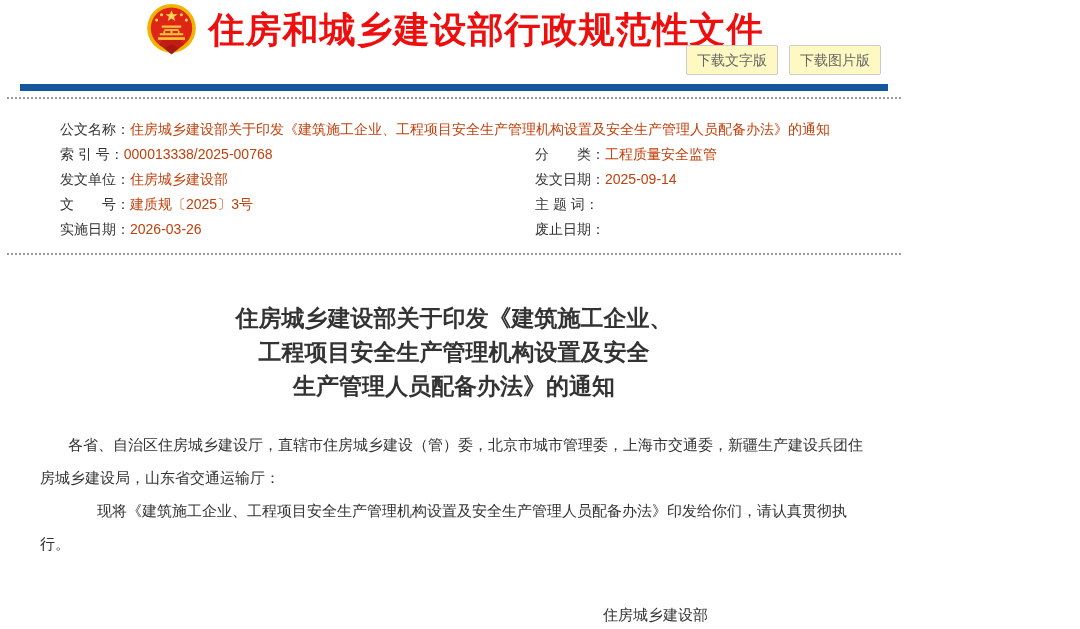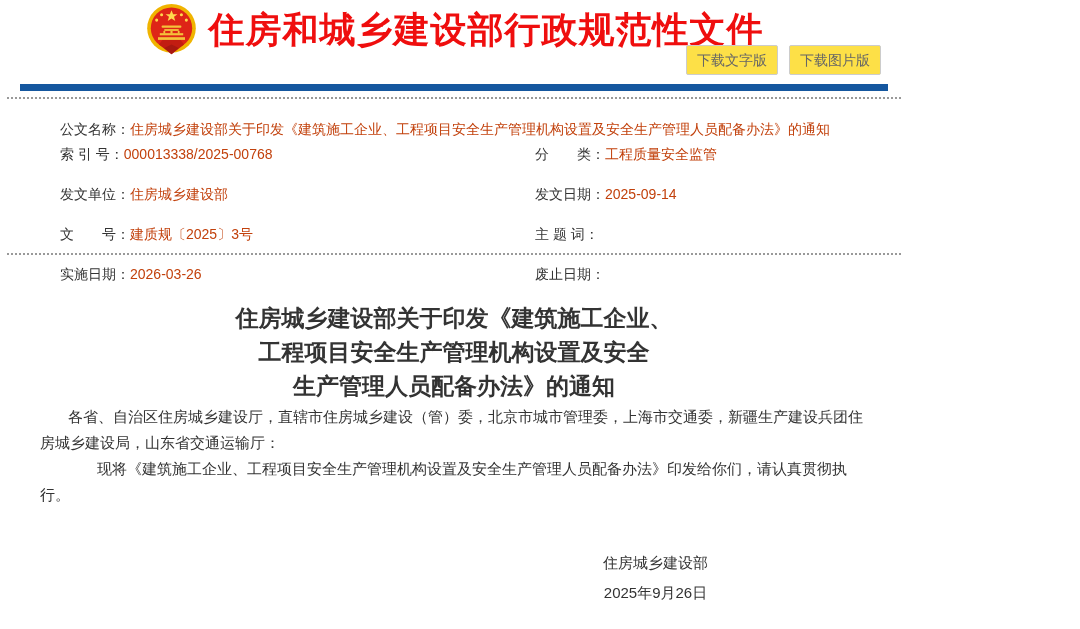--- a/index.html
+++ b/index.html
@@ -42,21 +42,21 @@
     display: flex;
     gap: 11px;
   }
   .dl-btn {
     display: inline-block;
     height: 30px;
     line-height: 28px;
     padding: 0 10px;
     font-size: 14px;
     color: #666;
-    background: #fde047;
+    background: #fef9c3;
     border: 1px solid #ccc;
     border-radius: 2px;
     font-family: "Liberation Sans", "DejaVu Sans", sans-serif;
     cursor: pointer;
     text-align: center;
   }
 
   .blue-bar {
     position: absolute;
     top: 84px;
@@ -76,21 +76,20 @@
     left: 60px;
     right: 20px;
     font-size: 14px;
     line-height: 25px;
     color: #333;
   }
   .meta-row-full { white-space: nowrap; }
   .meta-grid {
     display: grid;
     grid-template-columns: 1fr 353px;
-    gap: 15px;
   }
   .meta-label { color: #333; }
   .meta-value { color: #c2410c; }
 
   
   .content {
     position: absolute;
     top: 296px;
     left: 40px;
     right: 40px;
@@ -98,21 +97,21 @@
   }
   .doc-title {
     margin-top: 6px;
     text-align: center;
     font-family: "Liberation Serif", "DejaVu Serif", serif;
     font-weight: 700;
     font-size: 23px;
     line-height: 34px;
     color: #333;
   }
-  .body-text { font-size: 15px; line-height: 26px; }
+  .body-text { margin-top: 24px; font-size: 15px; line-height: 33px; }
   .body-text p { margin: 0; }
   .para-1 { text-indent: 28px; }
   .para-2 { text-indent: 57px; }
 
   .signature {
     margin: 40px 160px 0 auto;
     width: fit-content;
     text-align: center;
     font-size: 15px;
     line-height: 30px;

